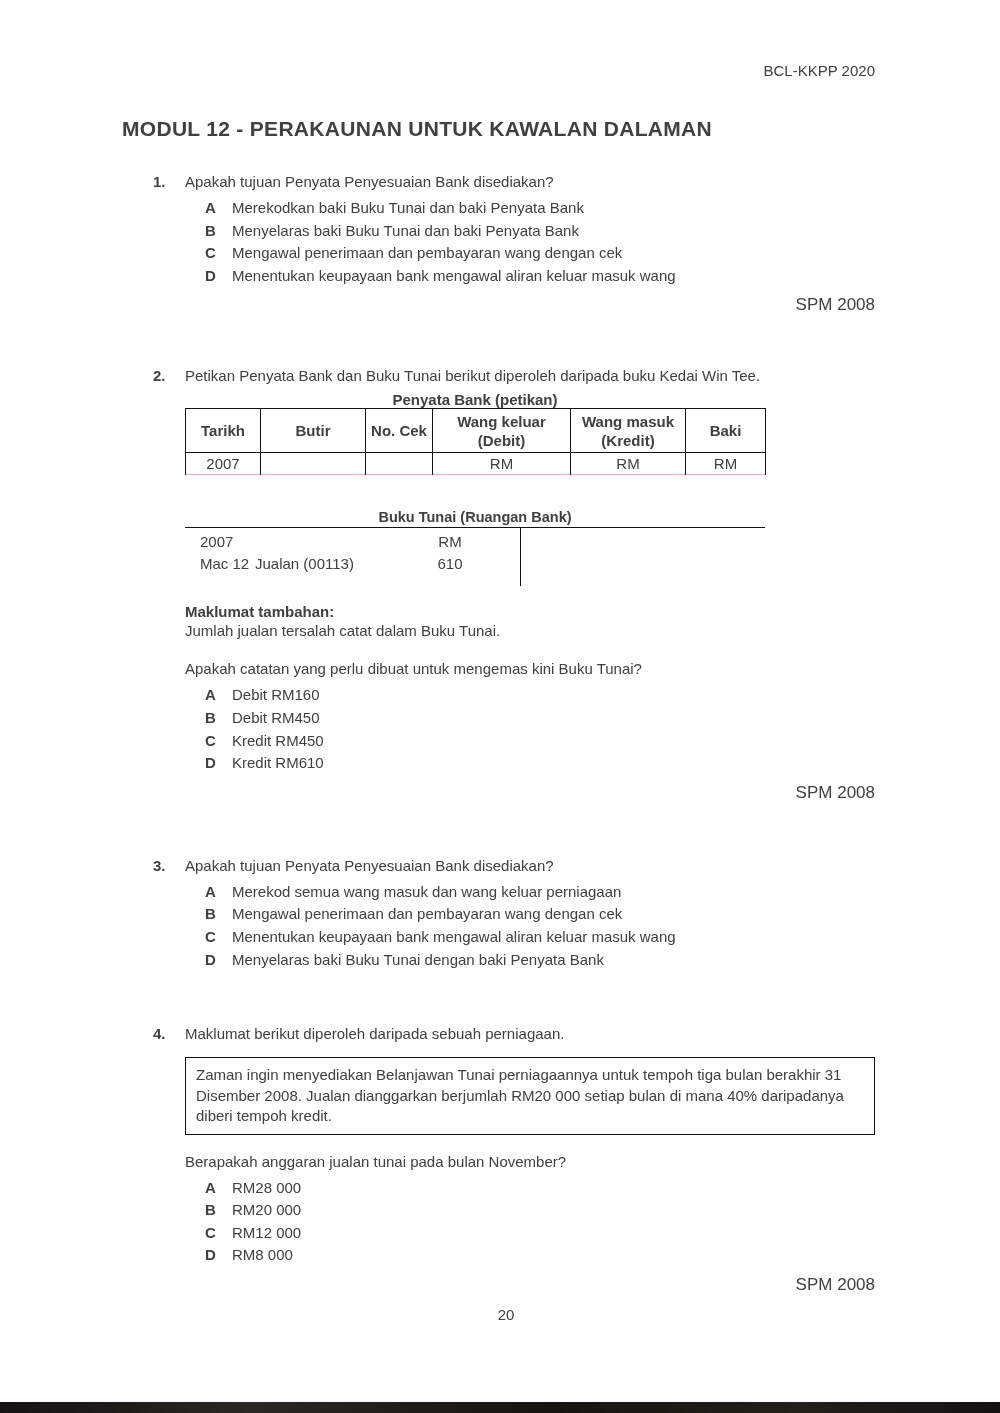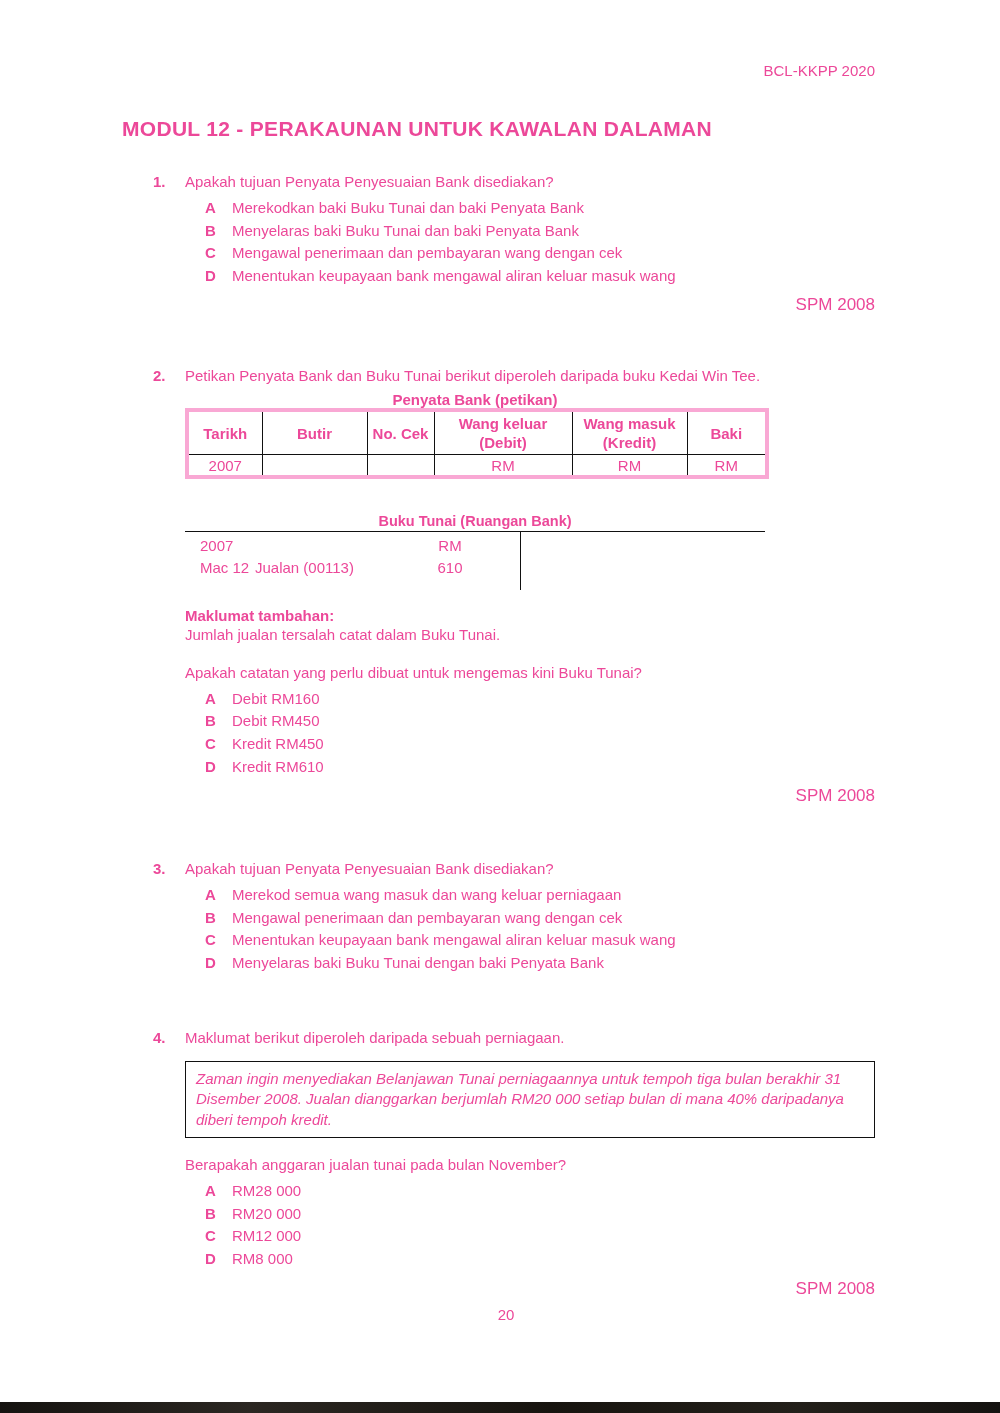--- a/index.html
+++ b/index.html
@@ -5,21 +5,21 @@
   * { margin: 0; padding: 0; box-sizing: border-box; }
   html, body { background: #ffffff; }
   .page {
     position: relative;
     width: 1000px;
     height: 1413px;
     margin: 0 auto;
     background: #ffffff;
     font-family: "Liberation Sans", sans-serif;
     font-size: 15px;
-    color: #ec4899;
+    color: #404040;
     overflow: hidden;
   }
   .content { padding: 62px 125px 0 122px; }
 
   .doc-ref { text-align: right; font-size: 15px; }
 
   .page-title {
     margin-top: 38px;
     font-size: 21px;
     font-weight: bold;
@@ -59,21 +59,21 @@
     padding: 2px;
   }
   table.bank-table td {
     border-left: 1px solid #111;
     border-right: 1px solid #111;
     text-align: center;
     height: 22px;
     font-size: 15px;
     padding: 0 4px;
   }
-  table.bank-table { border: 4px solid #f9a8d4; }
+  table.bank-table { border: 1px solid #f9a8d4; }
   .col-tarikh { width: 75px; }
   .col-butir  { width: 105px; }
   .col-nocek  { width: 67px; }
   .col-keluar { width: 138px; }
   .col-masuk  { width: 115px; }
   .col-baki   { width: 80px; }
 
   
   .taccount { width: 580px; margin-top: 34px; }
   .taccount-title { text-align: center; font-weight: bold; font-size: 14.5px; margin-bottom: 2px; }
@@ -90,21 +90,20 @@
   .info-text { line-height: 22px; }
   .sub-question { margin-top: 16px; line-height: 22px; }
 
   
   .info-box {
     width: 690px;
     border: 1px solid #111;
     padding: 7px 10px;
     line-height: 20.5px;
     margin-top: 12px;
-    font-style: italic;
   }
 
   .page-number {
     position: absolute;
     left: 12px; right: 0;
     top: 1306px;
     text-align: center;
     font-size: 15px;
   }
 

